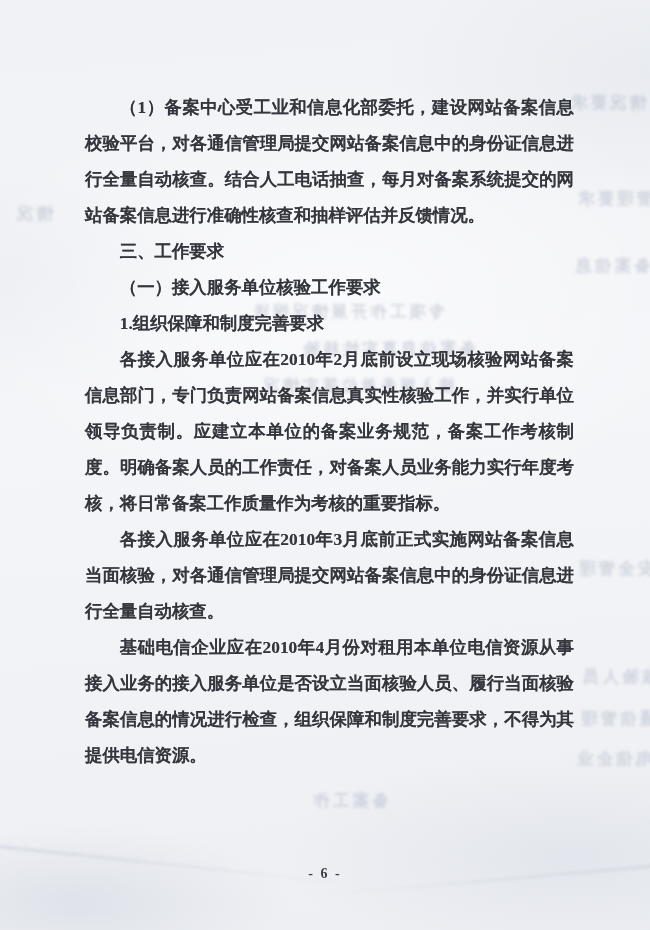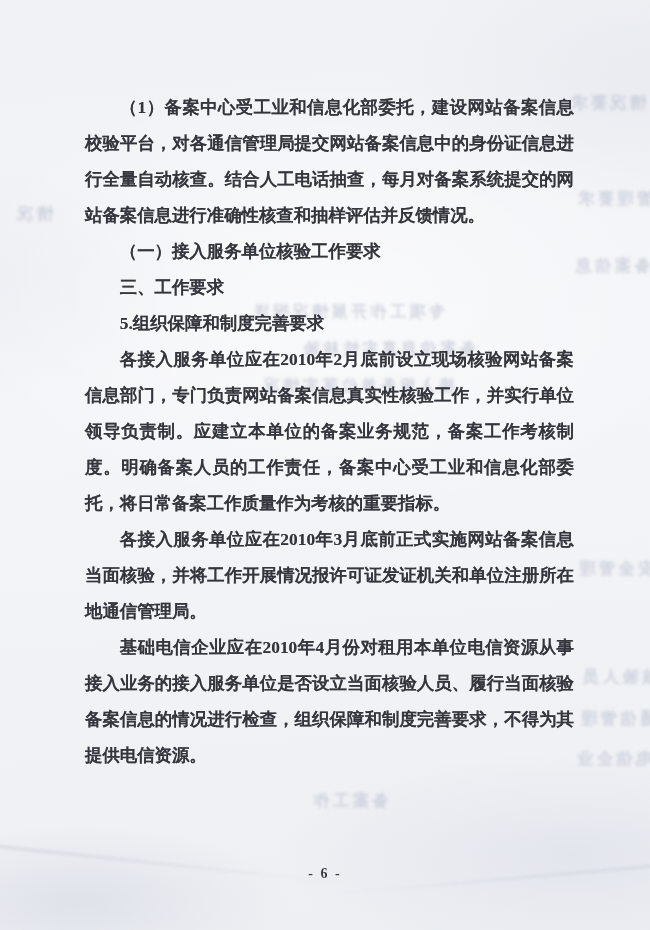--- a/index.html
+++ b/index.html
@@ -103,23 +103,23 @@
   <span class="bleed" style="left:578px; top:708px;">通信管理</span>
   <span class="bleed" style="left:574px; top:748px;">电信企业</span>
   <span class="bleed" style="left:310px; top:790px;">备案工作</span>
   <span class="bleed" style="left:14px;  top:203px;">情况</span>
 
   <div class="crease-a"></div>
   <div class="crease-b"></div>
 
   <div class="content">
     <p>（1）备案中心受工业和信息化部委托，建设网站备案信息校验平台，对各通信管理局提交网站备案信息中的身份证信息进行全量自动核查。结合人工电话抽查，每月对备案系统提交的网站备案信息进行准确性核查和抽样评估并反馈情况。</p>
+    <p>三、工作要求</p>
     <p>（一）接入服务单位核验工作要求</p>
-    <p>三、工作要求</p>
-    <p>5.组织保障和制度完善要求</p>
-    <p>各接入服务单位应在2010年2月底前设立现场核验网站备案信息部门，专门负责网站备案信息真实性核验工作，并实行单位领导负责制。应建立本单位的备案业务规范，备案工作考核制度。明确备案人员的工作责任，备案中心受工业和信息化部委托，将日常备案工作质量作为考核的重要指标。</p>
-    <p>各接入服务单位应在2010年3月底前正式实施网站备案信息当面核验，并将工作开展情况报许可证发证机关和单位注册所在地通信管理局。</p>
+    <p>1.组织保障和制度完善要求</p>
+    <p>各接入服务单位应在2010年2月底前设立现场核验网站备案信息部门，专门负责网站备案信息真实性核验工作，并实行单位领导负责制。应建立本单位的备案业务规范，备案工作考核制度。明确备案人员的工作责任，对备案人员业务能力实行年度考核，将日常备案工作质量作为考核的重要指标。</p>
+    <p>各接入服务单位应在2010年3月底前正式实施网站备案信息当面核验，对各通信管理局提交网站备案信息中的身份证信息进行全量自动核查。</p>
     <p>基础电信企业应在2010年4月份对租用本单位电信资源从事接入业务的接入服务单位是否设立当面核验人员、履行当面核验备案信息的情况进行检查，组织保障和制度完善要求，不得为其提供电信资源。</p>
   </div>
 
   <div class="pagenum">- 6 -</div>
 
 </div>
 
 </body></html>

